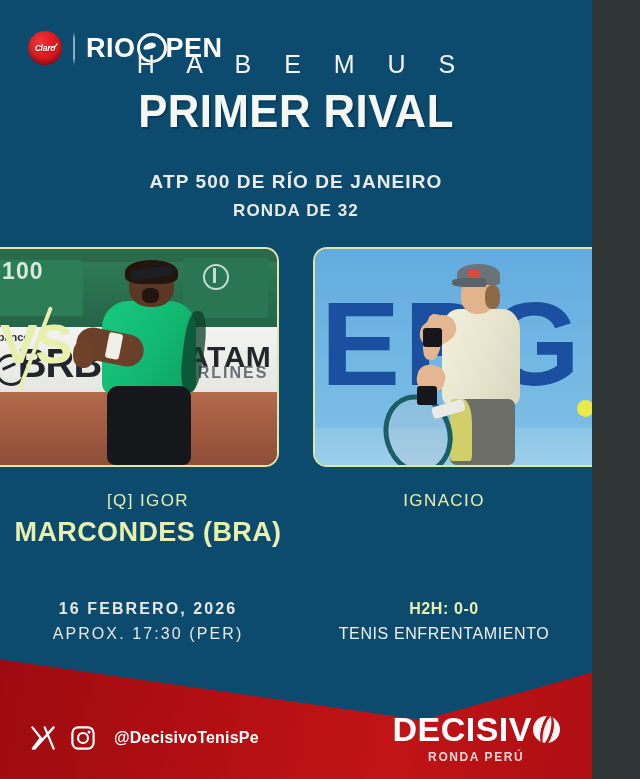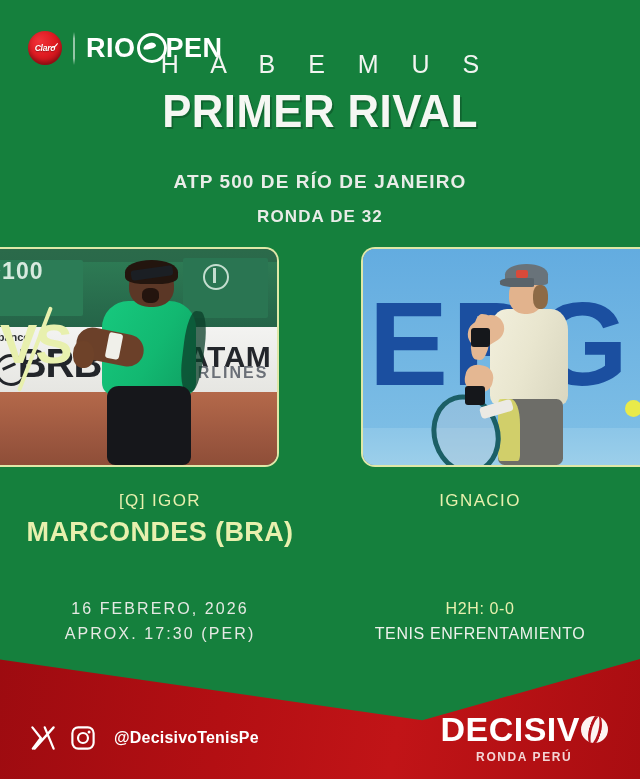--- a/index.html
+++ b/index.html
@@ -3,23 +3,23 @@
 <meta charset="utf-8">
 <style>
   html,body{margin:0;padding:0;}
   body{
     background:#2f3635;
     font-family:"Liberation Sans", sans-serif;
     -webkit-font-smoothing:antialiased;
   }
   .poster{
     position:relative;
-    width:640px;
+    width:592px;
     height:779px;
-    background:#15803d;
+    background:#0c4a6e;
     overflow:hidden;
   }
 
   
   .header-bar{
     position:absolute;
     top:28px; left:28px;
     display:flex;
     align-items:center;
     gap:11px;
@@ -110,21 +110,21 @@
     position:absolute;
     top:172px;left:0;right:0;
     text-align:center;
     color:#e9ece8;
   }
   .tourney .line1{
     font-size:19px;
     font-weight:700;
     letter-spacing:1.1px;
     line-height:1;
-    margin-bottom:17px;
+    margin-bottom:11px;
   }
   .tourney .line2{
     font-size:17px;
     font-weight:700;
     letter-spacing:1.1px;
     line-height:1;
   }
 
   
   .photo{
@@ -261,21 +261,21 @@
   }
 
   
   .meta{
     position:absolute;
     top:601px;left:0;right:0;
     display:flex;
   }
   .meta-col{flex:1 1 50%;text-align:center;}
   .meta-l1{
-    font-size:16px;font-weight:400;line-height:1;margin-bottom:9px;
+    font-size:16px;font-weight:700;line-height:1;margin-bottom:9px;
     letter-spacing:2.1px;color:#e6e9e4;
   }
   .meta-l2{
     font-size:16px;font-weight:400;line-height:1;letter-spacing:2.1px;color:#e6e9e4;
   }
   .meta-right .meta-l1{color:#e8f0ae;letter-spacing:.6px;font-size:16px;}
   .meta-right .meta-l2{color:#eef1ec;letter-spacing:.6px;font-size:16px;}
 
   
   .footer{

